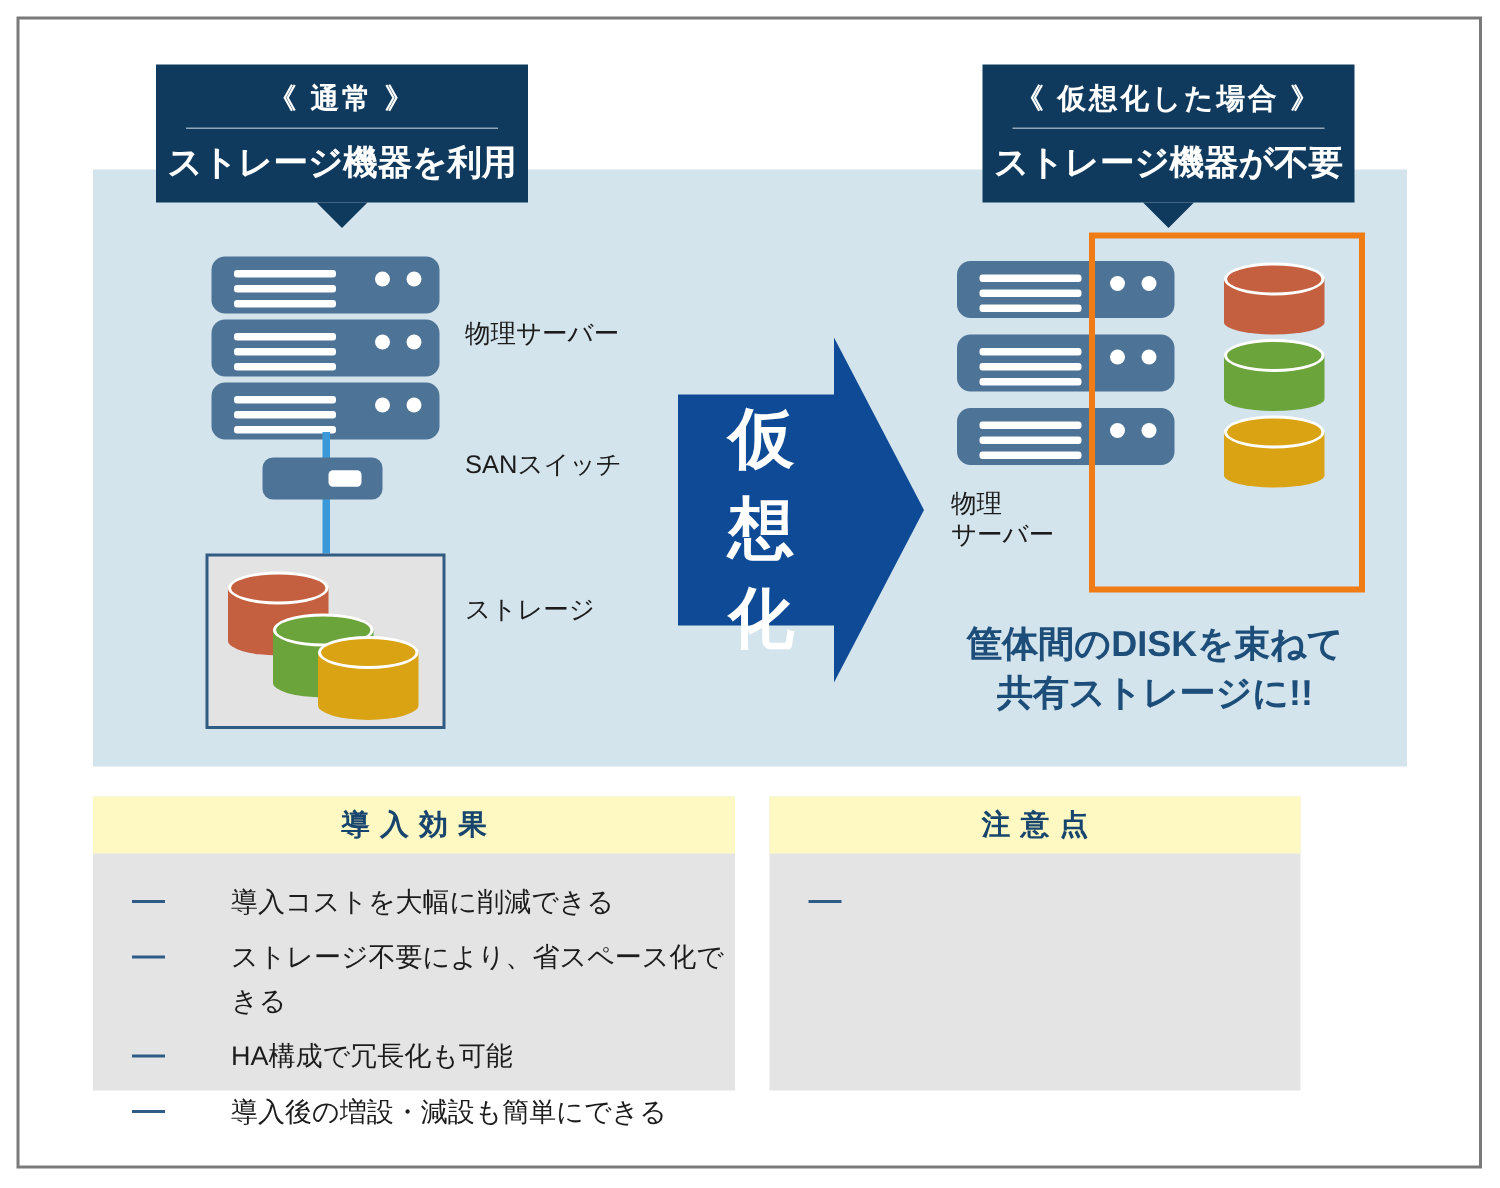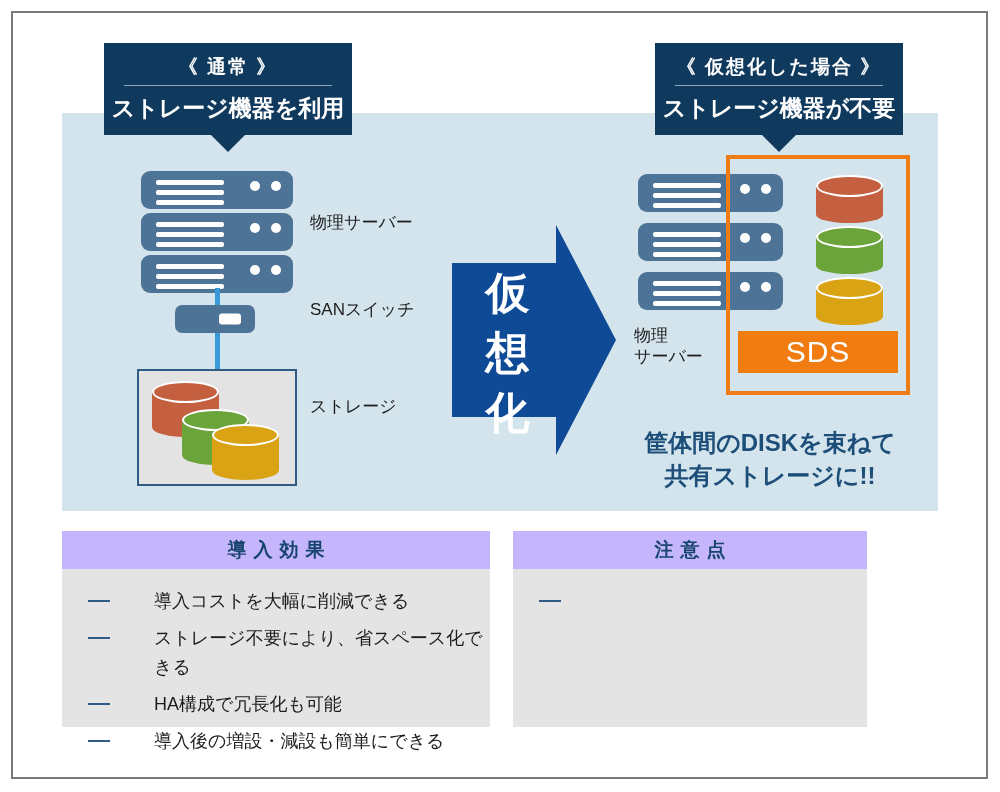--- a/index.html
+++ b/index.html
@@ -219,35 +219,34 @@
     position: absolute;
     left: 620px;
     top: 413px;
     width: 300px;
     text-align: center;
     color: #1d4e79;
     font-size: 24px;
     font-weight: bold;
     line-height: 1.38;
     white-space: pre-line;
-    margin-top: 13px;
   }
 
   
   .bpanel {
     position: absolute;
     top: 531px;
     height: 196px;
     background: #e4e4e4;
   }
   #bpanel-left  { left: 62px;  width: 428px; }
   #bpanel-right { left: 513px; width: 354px; }
   .bpanel .bhead {
     height: 38px;
-    background: #c4b5fd;
+    background: #fef9c3;
     color: #17456d;
     font-size: 19px;
     font-weight: bold;
     letter-spacing: 7px;
     display: flex;
     align-items: center;
     justify-content: center;
     text-indent: 7px;
   }
   .blist {
@@ -392,21 +391,20 @@
   <div class="cyl" style="left:816px; top:226px; width:67px; height:48px;">
     <div class="body" style="background:#6ba43a;"></div>
     <div class="top" style="background:#6ba43a;"></div>
   </div>
   <div class="cyl" style="left:816px; top:277px; width:67px; height:48px;">
     <div class="body" style="background:#d9a313;"></div>
     <div class="top" style="background:#d9a313;"></div>
   </div>
 
   <div class="sds-border"></div>
-  <div class="sds-box">SDS</div>
 
   <div class="dlabel" style="left:634px; top:325px;">物理
 サーバー</div>
 
   <div class="caption-blue">筐体間のDISKを束ねて
 共有ストレージに!!</div>
 
   <div class="bpanel" id="bpanel-left">
     <div class="bhead">導入効果</div>
     <div class="blist">

